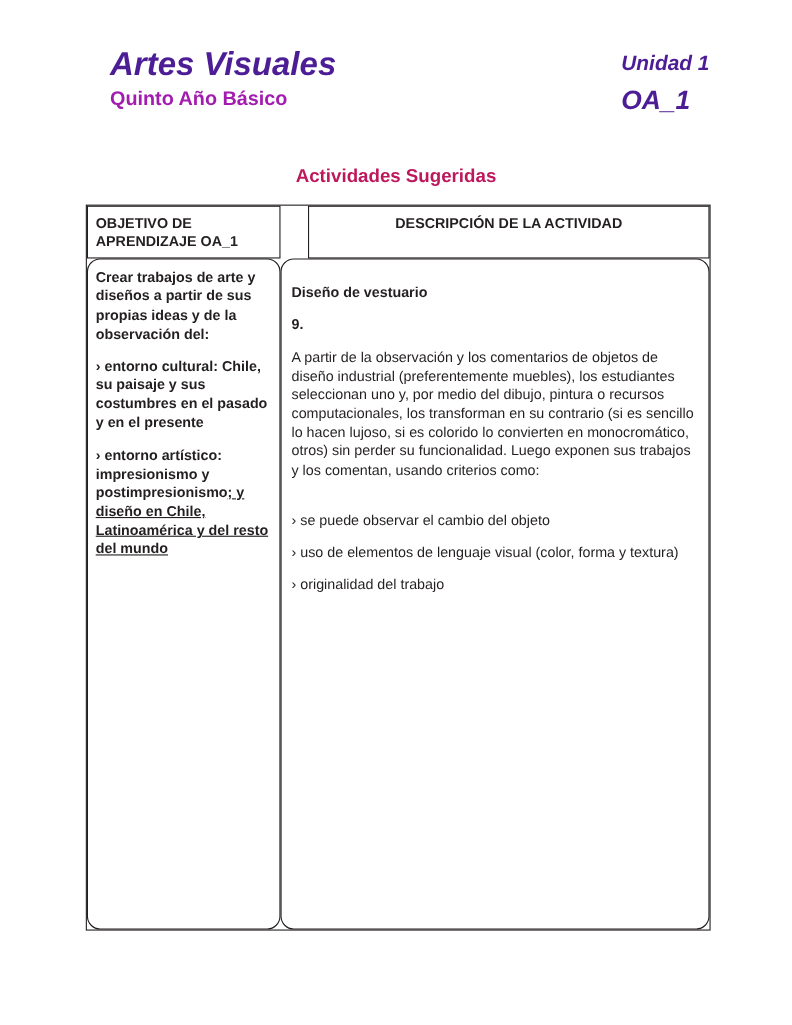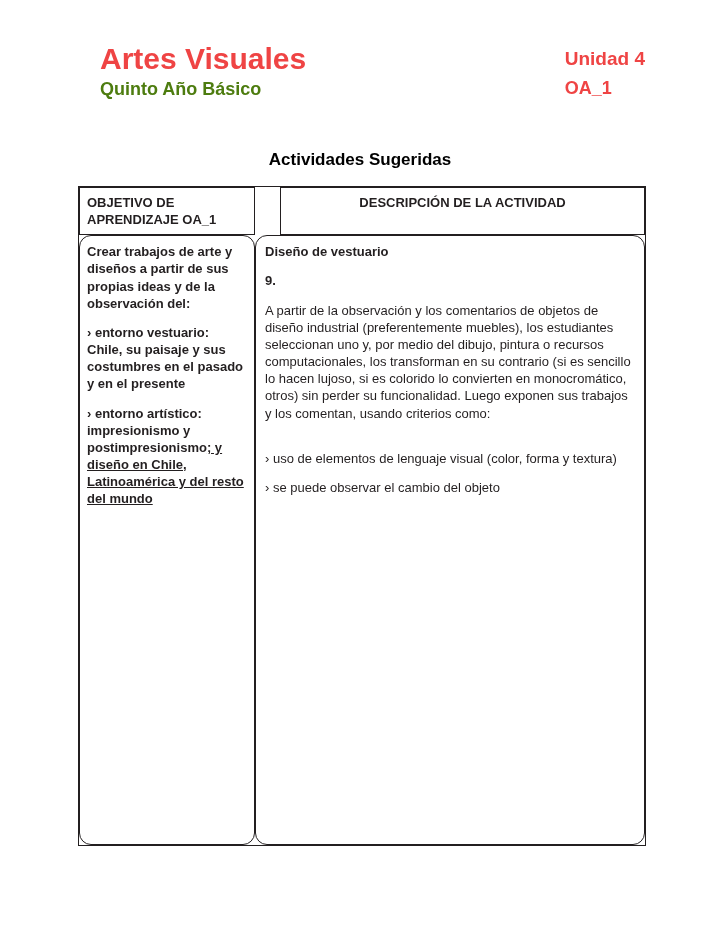--- a/index.html
+++ b/index.html
@@ -18,54 +18,54 @@
   }
   .header {
     position: absolute;
     top: 42px;
     left: 100px;
     right: 75px;
     display: flex;
     justify-content: space-between;
     align-items: flex-start;
   }
-  .green { color: #ef4444; }
+  .green { color: #4c1d95; font-style: italic; }
   .doc-title {
     font-size: 30px;
     font-weight: bold;
     line-height: 1.1;
   }
   .doc-subtitle {
     font-size: 18px;
     font-weight: bold;
-    color: #4d7c0f;
+    color: #a21caf;
     margin-top: 4px;
   }
   .header-right {
     text-align: left;
     padding-top: 6px;
   }
   .unit-label {
     font-size: 19px;
     font-weight: bold;
   }
   .oa-label {
-    font-size: 18px;
+    font-size: 24px;
     font-weight: bold;
     margin-top: 8px;
   }
   .section-heading {
     position: absolute;
     top: 150px;
     left: 0;
     width: 100%;
     text-align: center;
     font-size: 17px;
     font-weight: bold;
-    color: #000000;
+    color: #be185d;
   }
   .activity-table {
     position: absolute;
     top: 186px;
     left: 78px;
     width: 566px;
     border: 1px solid #231f20;
     border-collapse: collapse;
     display: grid;
     grid-template-columns: 176px 1fr;
@@ -96,21 +96,21 @@
   }
   .obj-cell {
     font-weight: bold;
     padding: 7px 6px 7px 7px;
   }
   .obj-cell p {
     margin: 0 0 12px 0;
   }
   .underlined { text-decoration: underline; }
   .act-cell {
-    padding: 7px 10px 7px 9px;
+    padding: 21px 10px 7px 9px;
   }
   .act-title {
     font-weight: bold;
     margin: 0 0 12px 0;
   }
   .act-number {
     font-weight: bold;
     margin: 0 0 12px 0;
   }
   .act-paragraph {
@@ -128,43 +128,44 @@
 <body>
 
 <div class="page">
 
   <div class="header">
     <div class="header-left">
       <div class="doc-title green">Artes Visuales</div>
       <div class="doc-subtitle">Quinto Año Básico</div>
     </div>
     <div class="header-right">
-      <div class="unit-label green">Unidad 4</div>
+      <div class="unit-label green">Unidad 1</div>
       <div class="oa-label green">OA_1</div>
     </div>
   </div>
 
   <div class="section-heading">Actividades Sugeridas</div>
 
   <div class="activity-table">
 
     <div class="cell th-left">OBJETIVO DE APRENDIZAJE OA_1</div>
     <div class="cell th-right">
       <span>DESCRIPCIÓN DE LA ACTIVIDAD</span>
     </div>
 
     <div class="cell body-cell obj-cell">
       <p>Crear trabajos de arte y diseños a partir de sus propias ideas y de la observación del:</p>
-      <p>› entorno vestuario: Chile, su paisaje y sus costumbres en el pasado y en el presente</p>
+      <p>› entorno cultural: Chile, su paisaje y sus costumbres en el pasado y en el presente</p>
       <p><span>› entorno artístico: impresionismo y postimpresionismo</span><span class="underlined">; y diseño en Chile, Latinoamérica y del resto del mundo</span></p>
     </div>
 
     <div class="cell body-cell act-cell">
       <p class="act-title">Diseño de vestuario</p>
       <p class="act-number">9.</p>
       <p class="act-paragraph">A partir de la observación y los comentarios de objetos de diseño industrial (preferentemente muebles), los estudiantes seleccionan uno y, por medio del dibujo, pintura o recursos computacionales, los transforman en su contrario (si es sencillo lo hacen lujoso, si es colorido lo convierten en monocromático, otros) sin perder su funcionalidad. Luego exponen sus trabajos y los comentan, usando criterios como:</p>
+      <p class="act-bullet">› se puede observar el cambio del objeto</p>
       <p class="act-bullet">› uso de elementos de lenguaje visual (color, forma y textura)</p>
-      <p class="act-bullet">› se puede observar el cambio del objeto</p>
+      <p class="act-bullet">› originalidad del trabajo</p>
     </div>
 
   </div>
 
 </div>
 
 </body></html>

